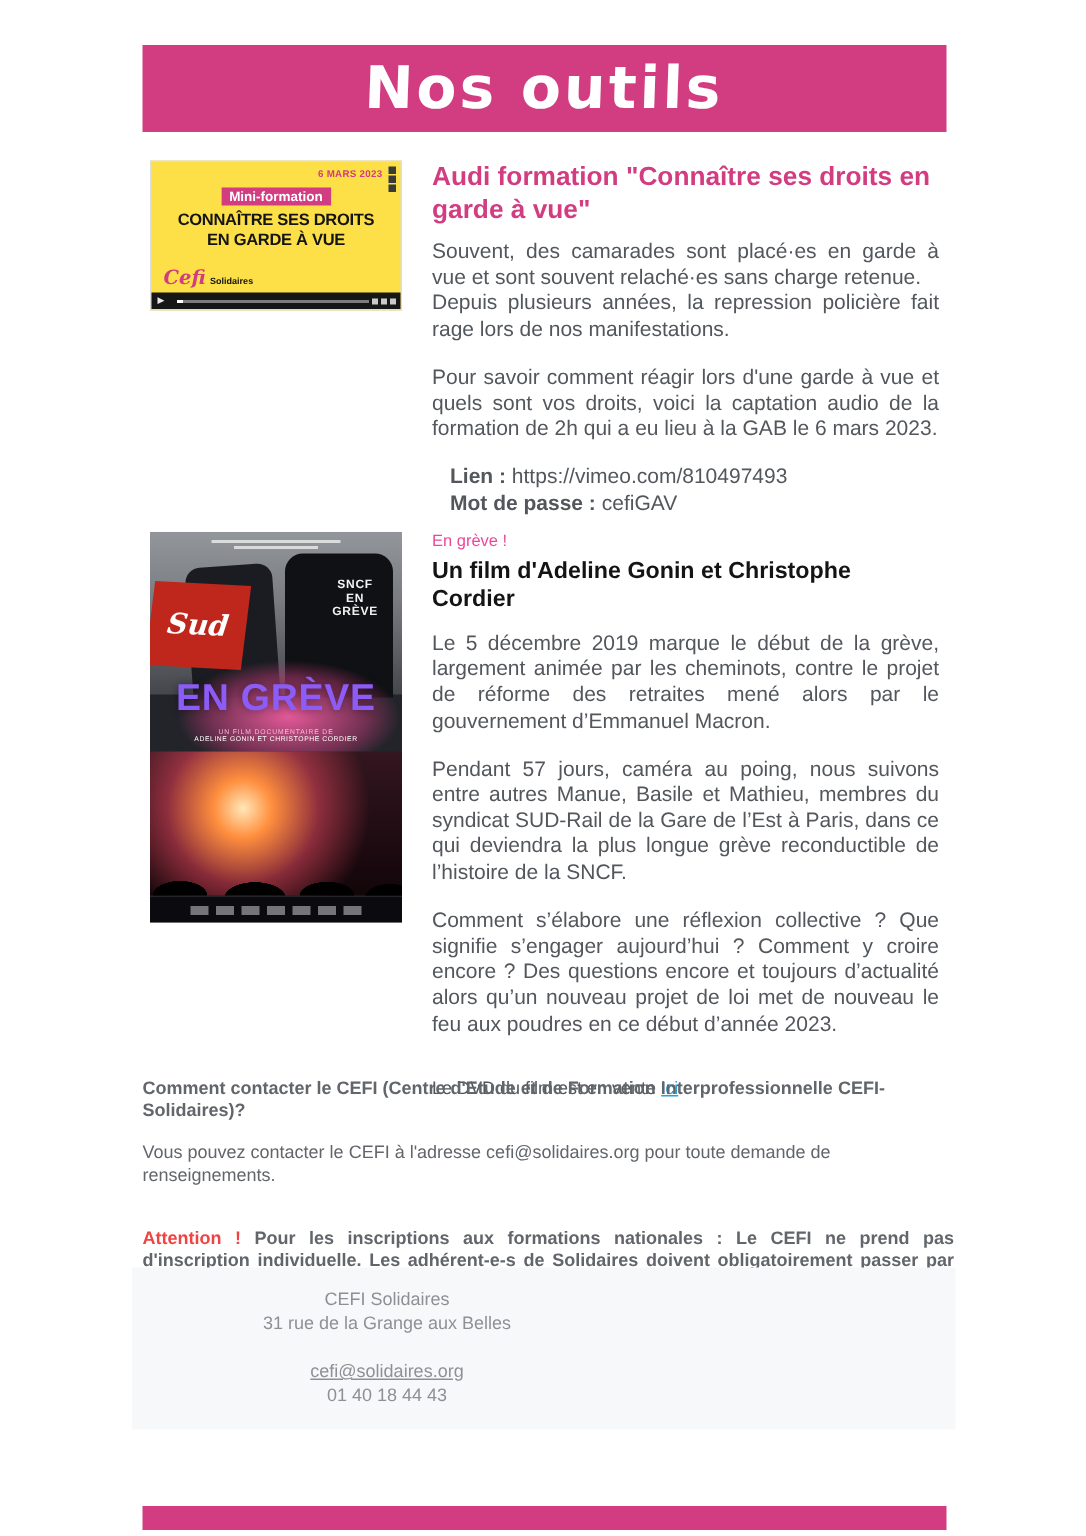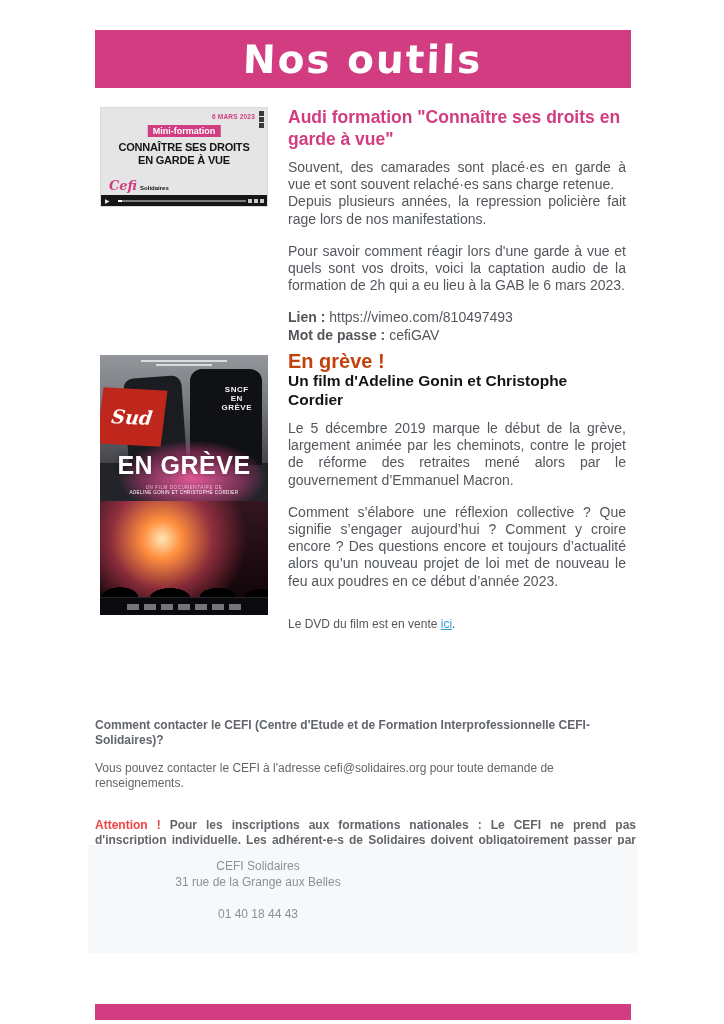--- a/index.html
+++ b/index.html
@@ -6,21 +6,21 @@
   .page{position:relative;width:724px;height:1024px;background:#ffffff;overflow:hidden;
         font-family:"Liberation Sans",sans-serif;}
 
   
   .banner{position:absolute;left:95px;top:30px;width:536px;height:58px;background:#d23c80;
           display:flex;align-items:center;justify-content:center;}
   .banner-title{color:#ffffff;font-family:"DejaVu Sans",sans-serif;font-weight:800;
                 font-size:39px;letter-spacing:2px;transform:skewX(-2deg);}
 
   
-  .thumb{position:absolute;left:100px;top:107px;width:168px;height:100px;background:#e5e5e5;
+  .thumb{position:absolute;left:100px;top:107px;width:168px;height:100px;background:#fde047;
          border:1px solid #dcdcdc;box-sizing:border-box;}
   .thumb-date{position:absolute;top:5px;right:12px;color:#d23c80;font-size:6.5px;font-weight:bold;letter-spacing:.2px;}
   .share-col{position:absolute;top:3px;right:3px;display:flex;flex-direction:column;gap:1px;}
   .share-sq{width:5px;height:5px;background:#3a3a3a;}
   .thumb-badge{position:absolute;top:17px;left:50%;transform:translateX(-50%);background:#d23c80;
                color:#fff;font-size:9px;font-weight:bold;padding:1px 5px;white-space:nowrap;}
   .thumb-title{position:absolute;top:33px;left:0;width:100%;text-align:center;color:#141414;
                font-weight:900;font-size:11px;line-height:13px;letter-spacing:-.2px;}
   .thumb-title span{display:block;}
   .thumb-logo{position:absolute;left:8px;bottom:15px;display:flex;align-items:flex-end;gap:3px;}
@@ -31,47 +31,47 @@
   .vtrack{position:absolute;left:17px;top:5px;width:128px;height:1.5px;background:#7c7c7c;}
   .vtrack-fill{position:absolute;left:0;top:0;width:4px;height:1.5px;background:#ffffff;}
   .vicons{position:absolute;right:3px;top:3.5px;display:flex;gap:2px;}
   .vico{width:4px;height:4px;background:#c9c9c9;}
 
   
   .col{position:absolute;left:288px;width:338px;}
   .col-audio{top:106px;}
   .col-film{top:352px;}
   .h-pink{color:#d23c80;font-size:17.5px;font-weight:bold;line-height:22px;margin:0 0 9px 0;}
-  .h-pink-sm{color:#c2410c;font-size:20px;font-weight:bold;line-height:19px;margin:0;}
+  .h-pink-sm{color:#ec4899;font-size:11px;font-weight:normal;line-height:19px;margin:0;}
   .h-sub{color:#141414;font-size:15.5px;font-weight:bold;line-height:19px;margin:0 0 11px 0;}
   .body-p{color:#53575c;font-size:14px;line-height:17.2px;text-align:justify;margin:0 0 15px 0;}
   .body-p .fline{display:block;}
   .kv{color:#53575c;font-size:14px;line-height:17.2px;margin:0;}
-  .kv b{font-weight:bold;}
+  .kv b{font-weight:bold;margin-left:12px;}
   .dvd-line{color:#53575c;font-size:12px;font-weight:normal;margin-top:27px;}
   .link-blue{color:#2d9ed8;text-decoration:underline;cursor:pointer;}
 
   
   .poster{position:absolute;left:100px;top:355px;width:168px;height:260px;background:#23242a;overflow:hidden;}
   .poster-wall{position:absolute;left:0;top:0;width:100%;height:108px;
                background:linear-gradient(180deg,#93969a 0%,#7a7d82 40%,#44464c 100%);}
   .p-credit-bar{position:absolute;left:50%;transform:translateX(-50%);background:#e8e8e8;opacity:.85;}
   .pb1{top:5px;width:86px;height:2px;}
   .pb2{top:9px;width:56px;height:2px;}
   .person1{position:absolute;left:26px;top:22px;width:58px;height:88px;background:#1b1c21;border-radius:10px 10px 0 0;transform:rotate(-4deg);}
   .person2{position:absolute;right:6px;top:14px;width:72px;height:96px;background:#101114;border-radius:12px 12px 0 0;}
   .flag{position:absolute;left:0px;top:34px;width:64px;height:56px;background:#c0271c;transform:skew(-7deg,3deg);
         display:flex;align-items:center;justify-content:center;}
   .flag-text{color:#ffffff;font-family:"DejaVu Serif",serif;font-style:italic;font-weight:bold;font-size:19px;}
   .vest-text{position:absolute;right:16px;top:30px;text-align:center;color:#f2f2f2;font-weight:bold;
              font-size:8px;line-height:9px;letter-spacing:.5px;}
   .vest-text span{display:block;}
   .smoke{position:absolute;left:0;top:78px;width:168px;height:112px;
          background:radial-gradient(ellipse 95px 48px at 55% 40%,rgba(237,92,158,.95),rgba(190,60,120,.5) 55%,rgba(60,20,40,0) 78%);}
-  .poster-title{position:absolute;left:0;top:96px;width:100%;text-align:center;color:#ffffff;
+  .poster-title{position:absolute;left:0;top:96px;width:100%;text-align:center;color:#8b5cf6;
                 font-weight:900;font-size:25px;letter-spacing:.5px;text-shadow:0 0 6px rgba(0,0,0,.4);}
   .poster-credits{position:absolute;left:0;top:130px;width:100%;text-align:center;}
   .pc1{color:#f4bcd6;font-size:4.5px;letter-spacing:.6px;}
   .pc2{color:#ffffff;font-size:4.5px;letter-spacing:.4px;}
   .night{position:absolute;left:0;top:146px;width:168px;height:96px;
          background:linear-gradient(180deg,#33161f 0%,#1c0a10 70%,#120609 100%);}
   .flare{position:absolute;left:0;top:0;width:100%;height:100%;
          background:radial-gradient(circle at 62px 38px,#ffe7b8 0%,#ff8f3e 16%,rgba(226,70,92,.55) 42%,rgba(40,10,20,0) 70%);}
   .crowd{position:absolute;left:0;bottom:0;width:100%;height:22px;
          background:radial-gradient(ellipse 30px 16px at 20px 22px,#000 60%,transparent 61%),
@@ -187,20 +187,21 @@
       <div class="logo-block"></div>
       <div class="logo-block"></div>
       <div class="logo-block"></div>
     </div>
   </div>
 
   <div class="col col-film">
     <h2 class="h-pink-sm">En grève !</h2>
     <h3 class="h-sub">Un film d'Adeline Gonin et Christophe Cordier</h3>
     <p class="body-p">Le 5 décembre 2019 marque le début de la grève, largement animée par les cheminots, contre le projet de réforme des retraites mené alors par le gouvernement d’Emmanuel Macron.</p>
+    <p class="body-p">Pendant 57 jours, caméra au poing, nous suivons entre autres Manue, Basile et Mathieu, membres du syndicat SUD-Rail de la Gare de l’Est à Paris, dans ce qui deviendra la plus longue grève reconductible de l’histoire de la SNCF.</p>
     <p class="body-p">Comment s’élabore une réflexion collective ? Que signifie s’engager aujourd’hui ? Comment y croire encore ? Des questions encore et toujours d’actualité alors qu’un nouveau projet de loi met de nouveau le feu aux poudres en ce début d’année 2023.</p>
     <p class="dvd-line">
       <span>Le DVD du film est en vente</span>
       <a class="link-blue">ici</a><span>.</span>
     </p>
   </div>
 
   <div class="contact">
     <p class="c-q">Comment contacter le CEFI (Centre d'Etude et de Formation Interprofessionnelle CEFI-Solidaires)?</p>
     <p class="c-a">Vous pouvez contacter le CEFI à l'adresse cefi@solidaires.org pour toute demande de renseignements.</p>
@@ -211,19 +212,20 @@
       <span class="gb">ou par leur structure professionnelle</span>
       <span>(syndicat national, fédération ou union de syndicats).</span>
     </p>
   </div>
 
   <div class="footerbox">
     <div class="footer-col">
       <div>CEFI Solidaires</div>
       <div>31 rue de la Grange aux Belles</div>
       <div class="f-gap"></div>
+      <div><a class="f-email">cefi@solidaires.org</a></div>
       <div>01 40 18 44 43</div>
     </div>
   </div>
 
   <div class="bottombar"></div>
 
 </div>
 
 </body></html>

